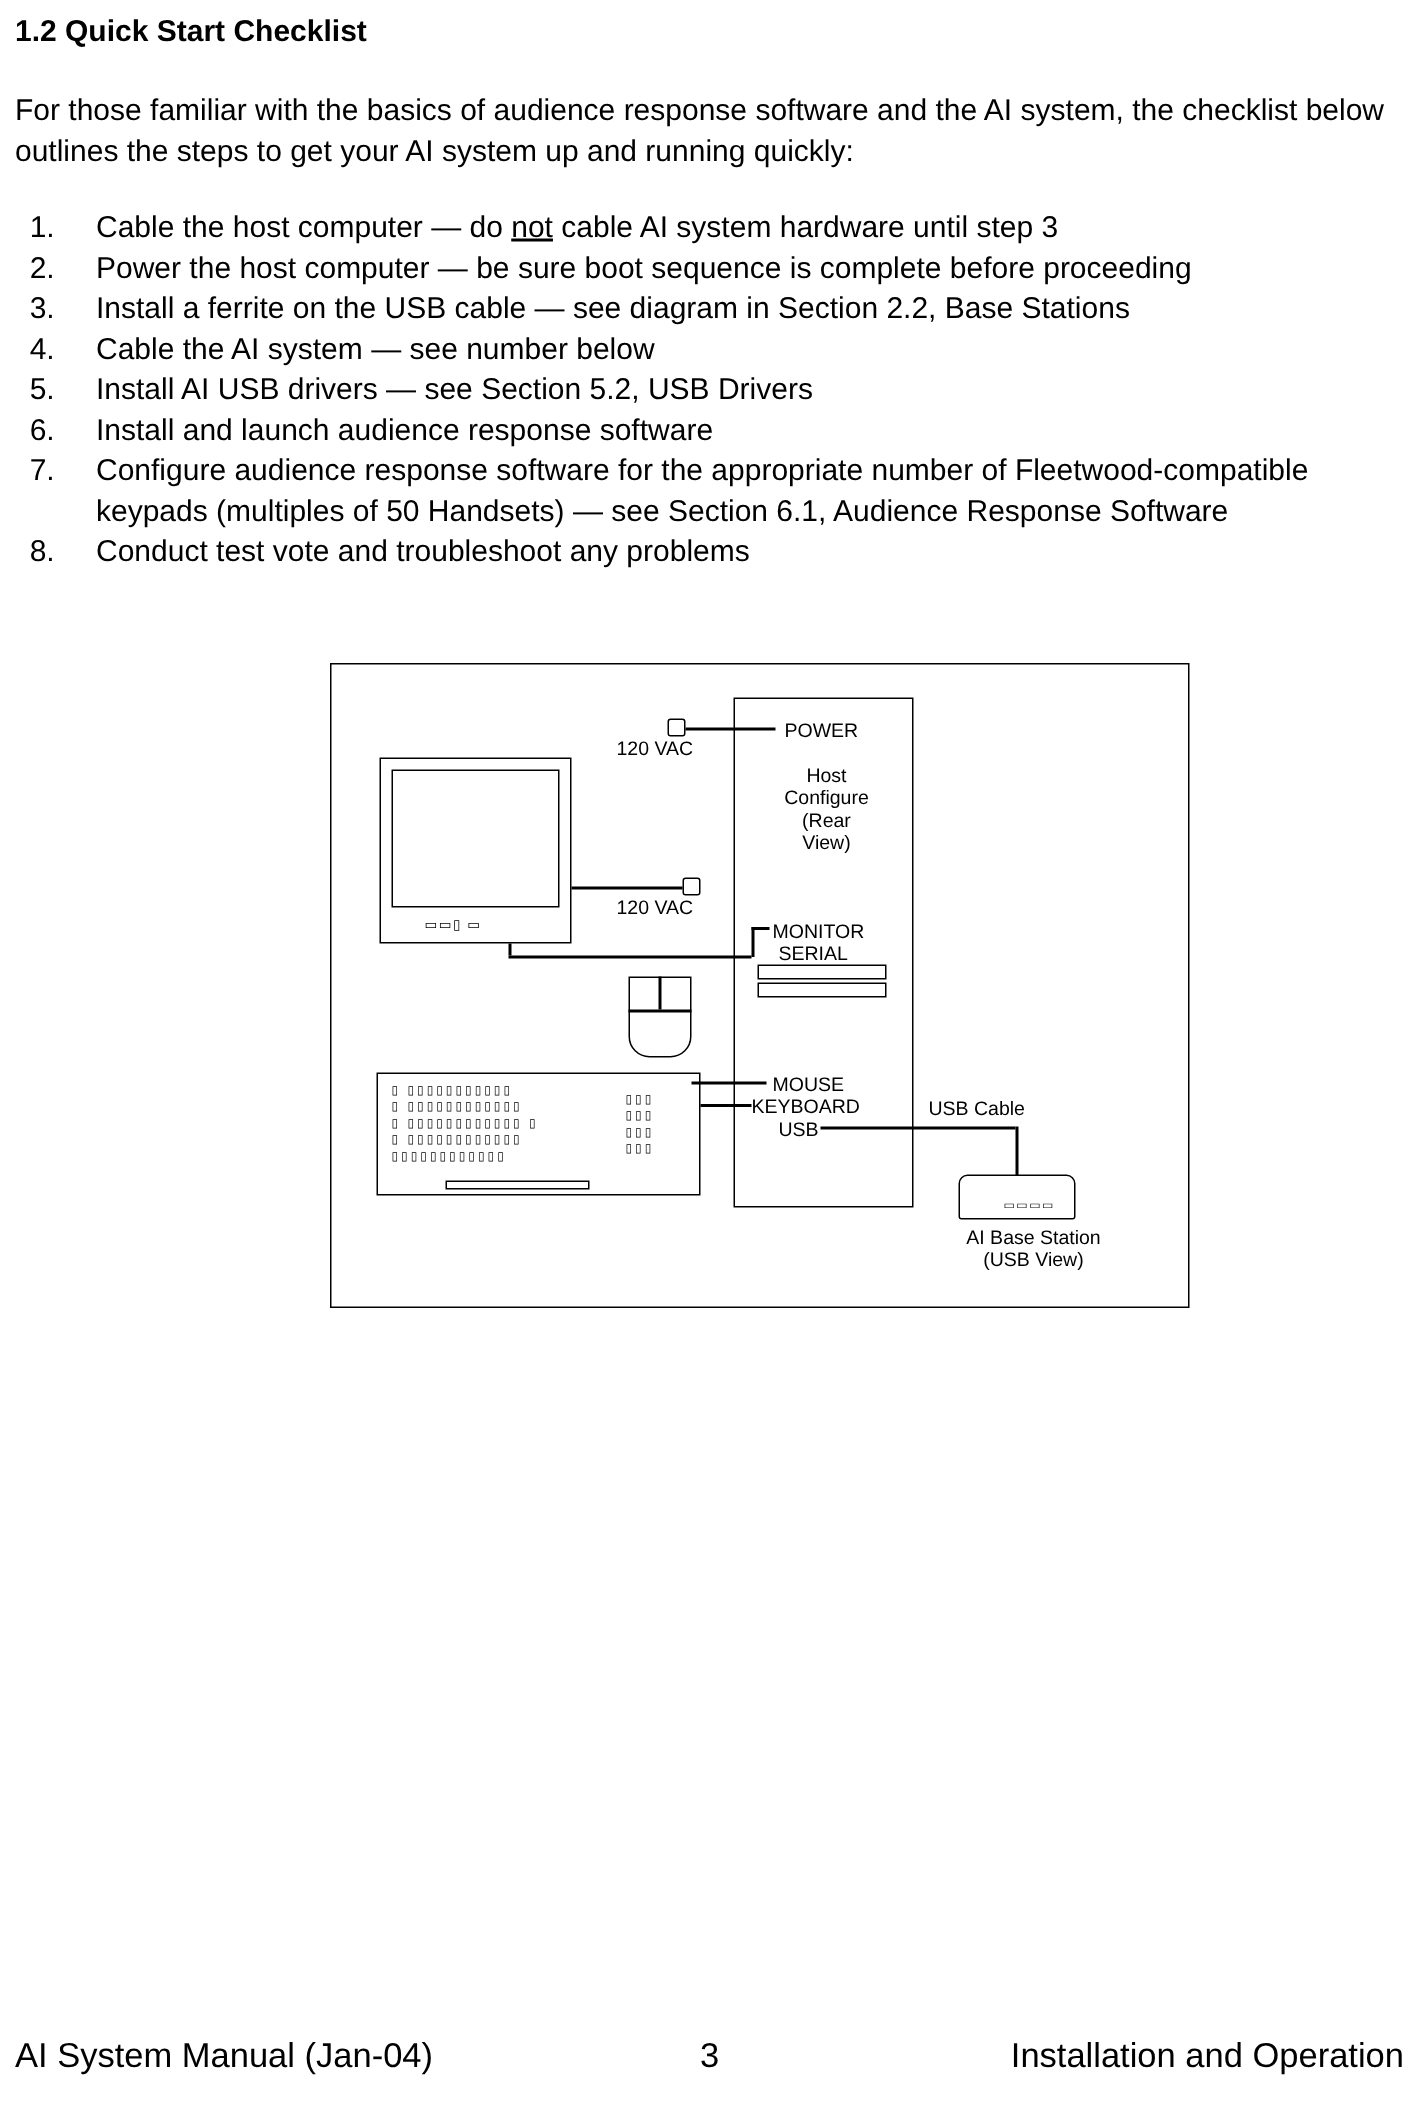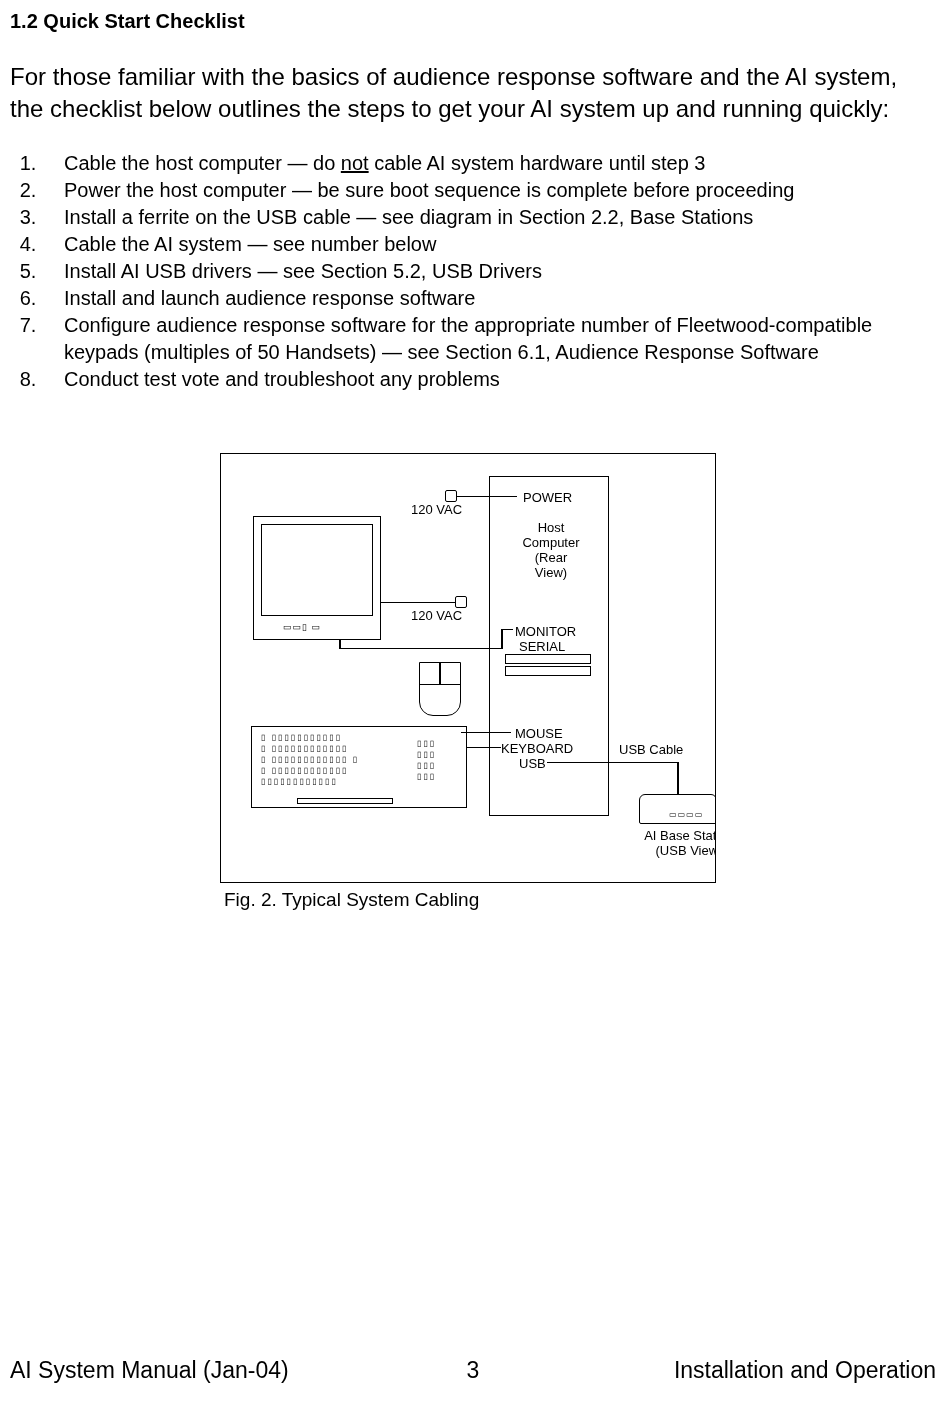--- a/index.html
+++ b/index.html
@@ -11,21 +11,21 @@
       position: relative;
       background: #fff;
       color: #000;
     }
     .heading {
       font-size: 20px;
       font-weight: bold;
       margin-bottom: 28px;
     }
     .intro {
-      font-size: 24px;
+      font-size: 20px;
       line-height: 1.35;
       margin-bottom: 24px;
     }
     .checklist {
       padding-left: 32px;
       font-size: 20px;
       line-height: 1.35;
     }
     .checklist li {
       padding-left: 22px;
@@ -35,21 +35,21 @@
     .fig-wrap {
       margin-top: 60px;
       text-align: left;
     }
     .fig-box {
       display: inline-block;
       margin-left: 210px;
     }
     .diagram {
       border: 1.5px solid #000;
-      width: 496px;
+      width: 573px;
       height: 430px;
       position: relative;
       overflow: hidden;
     }
     .caption {
       font-size: 19px;
       margin-top: 6px;
       margin-left: 4px;
     }
     .footer {
@@ -94,21 +94,21 @@
 
       <div class="d-box" style="left:268px; top:22px; width:120px; height:340px;"></div>
 
       <div class="d-abs" style="left:302px; top:36px;">POWER</div>
       <div class="d-line" style="left:236px; top:42px; width:60px; height:1.5px;"></div>
       <div class="d-abs" style="left:224px; top:36px; width:12px; height:12px; border:1.5px solid #000; border-radius:2px;"></div>
       <div class="d-abs" style="left:190px; top:48px;">120 VAC</div>
 
       <div class="d-abs" style="left:300px; top:66px; text-align:center; width:60px;">
         <div>Host</div>
-        <div>Computer</div>
+        <div>Configure</div>
         <div>(Rear View)</div>
       </div>
 
       <div class="d-box" style="left:32px; top:62px; width:128px; height:124px;"></div>
       <div class="d-box" style="left:40px; top:70px; width:112px; height:92px;"></div>
 
       <div class="d-abs" style="left:62px; top:168px; font-size:9px; letter-spacing:1px;">▭▭▯  ▭</div>
 
       <div class="d-line" style="left:160px; top:148px; width:74px; height:1.5px;"></div>
       <div class="d-abs" style="left:234px; top:142px; width:12px; height:12px; border:1.5px solid #000; border-radius:2px;"></div>
@@ -153,21 +153,20 @@
       <div class="d-line" style="left:456px; top:308px; width:1.5px; height:36px;"></div>
 
       <div class="d-box" style="left:418px; top:340px; width:78px; height:30px; border-radius:6px 6px 2px 2px;"></div>
       <div class="d-abs" style="left:448px; top:356px; font-size:8px; letter-spacing:1px;">▭▭▭▭</div>
       <div class="d-abs" style="left:420px; top:374px; text-align:center; width:96px;">
         <div>AI Base Station</div>
         <div>(USB View)</div>
       </div>
 
     </div>
-    <div class="caption">Fig. 2.  Typical System Cabling</div>
   </div>
 </div>
 
 <div class="footer">
   <span>AI System Manual (Jan-04)</span>
   <span class="center">3</span>
   <span>Installation and Operation</span>
 </div>
 
 </body></html>

